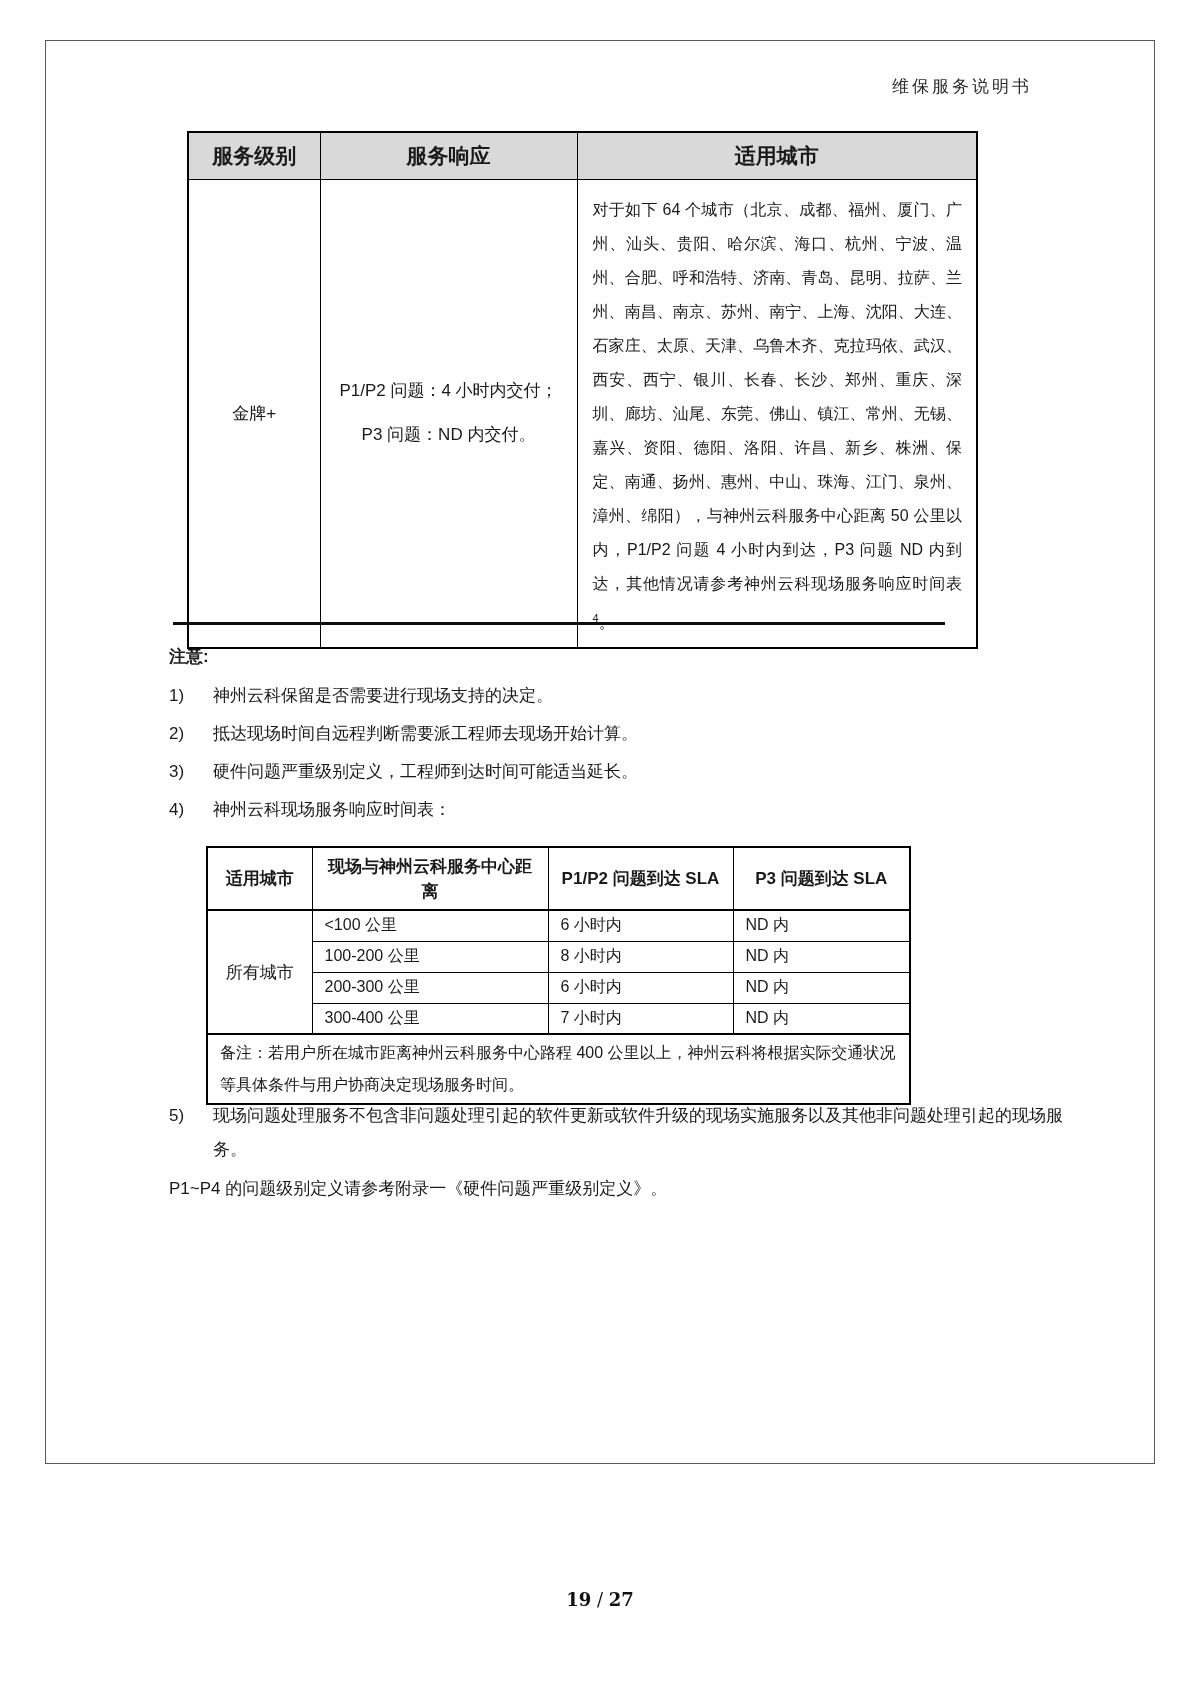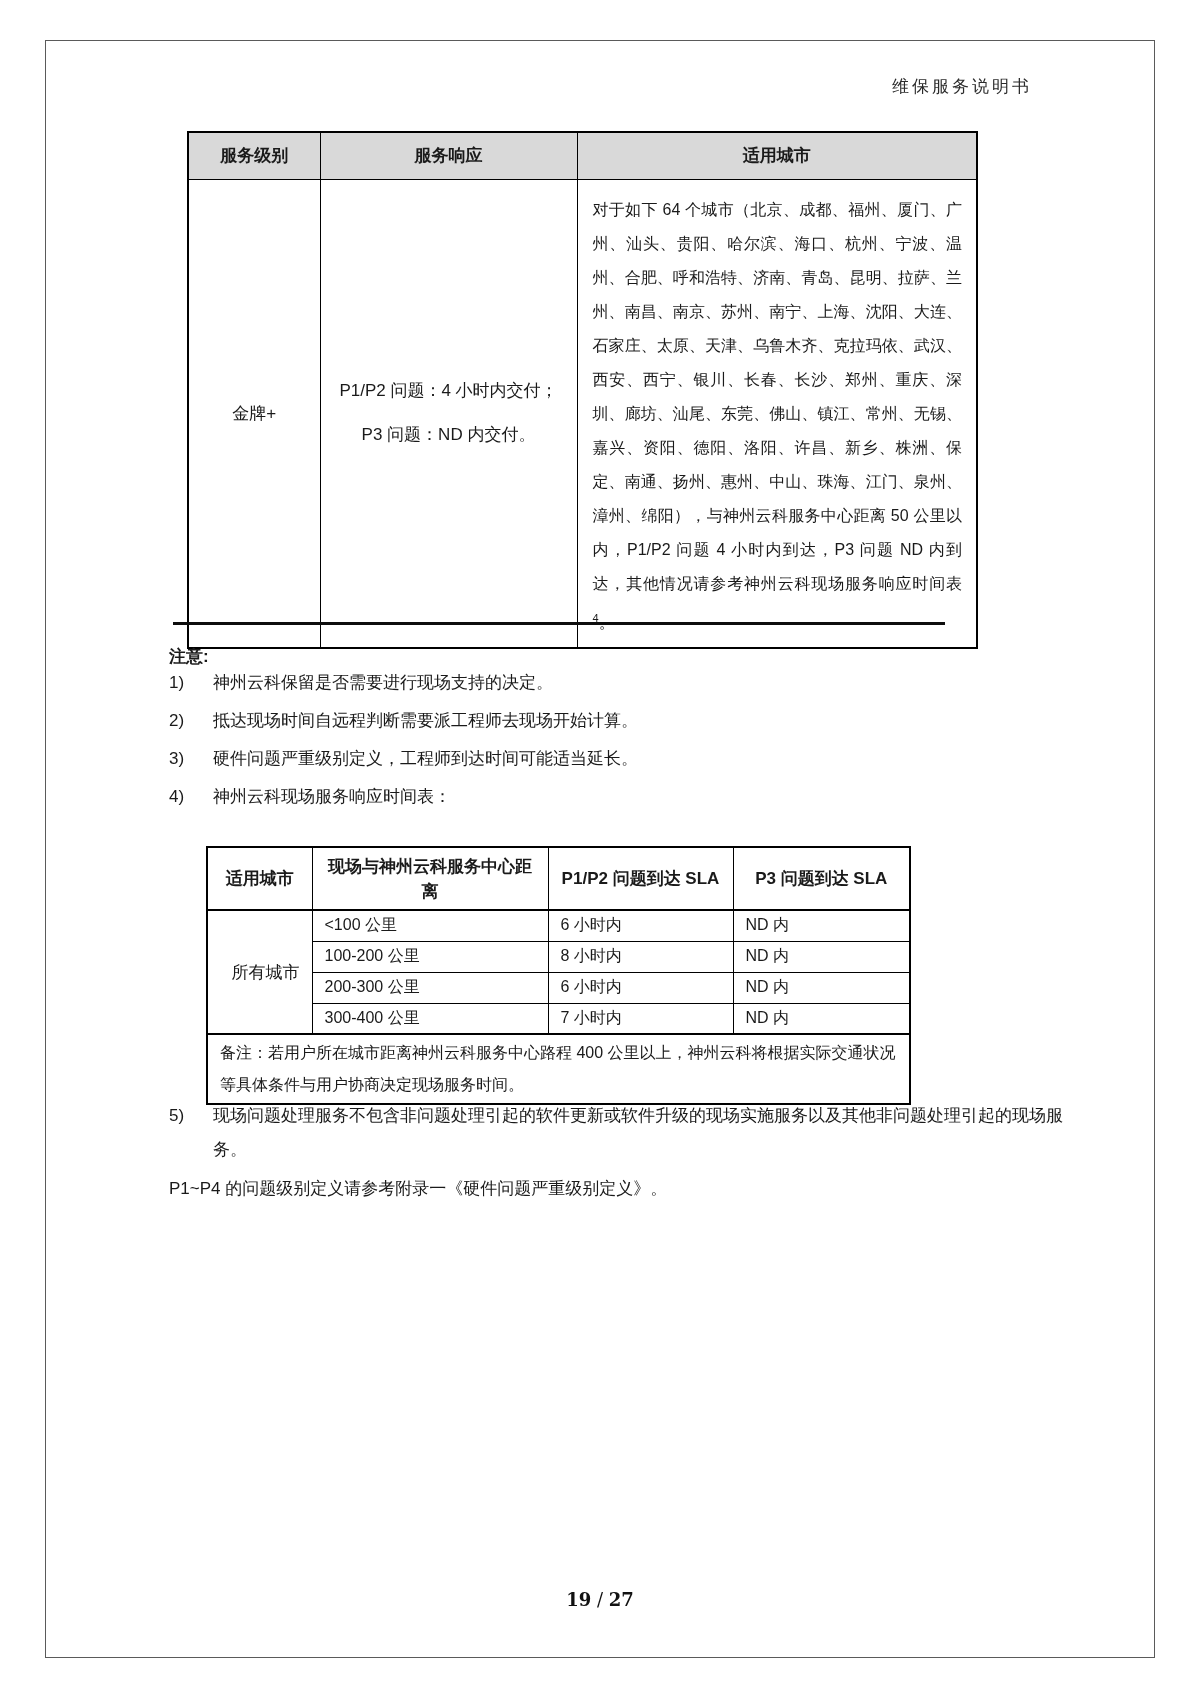--- a/index.html
+++ b/index.html
@@ -1,61 +1,61 @@
 <!DOCTYPE html>
 <html><head>
 <meta charset="utf-8">
 <style>
   * { margin:0; padding:0; box-sizing:border-box; }
   html,body { width:1200px; height:1698px; background:#ffffff; }
   body { font-family:"Liberation Sans","DejaVu Sans",sans-serif; color:#1a1a1a; position:relative; }
 
-  .frame { position:absolute; left:45px; top:40px; width:1110px; height:1618px;
+  .frame { position:absolute; left:45px; top:40px; width:1110px; height:1424px;
            border:1px solid #5a5a5a; background:#fff; }
 
   .doc-title { position:absolute; top:34px; left:846px;
                font-family:"DejaVu Serif","Liberation Serif",serif;
                font-size:17px; letter-spacing:3px; color:#2b2b2b; }
 
   
   .svc-table { position:absolute; top:90px; left:141px; width:789px;
                border-collapse:collapse; table-layout:fixed; }
   .svc-table th, .svc-table td { border:1px solid #000; }
   .svc-table { border:2px solid #000; }
-  .svc-table th { background:#d9d9d9; font-size:17px; font-weight:bold;
+  .svc-table th { background:#d9d9d9; font-size:21px; font-weight:bold;
                   height:47px; text-align:center; vertical-align:middle; }
   .col-level { width:132px; } .col-resp { width:257px; } .col-cities { width:400px; }
   .svc-body-row { height:423px; }
   .cell-level { text-align:center; vertical-align:middle; font-size:17px; }
   .cell-resp  { text-align:center; vertical-align:middle; font-size:17px;
                 line-height:38px; padding:12px 14px; }
   .resp-p3 { margin-top:6px; }
   .cell-cities { vertical-align:top; font-size:16px; line-height:34px;
                  text-align:justify; padding:13px 14px 7px 15px; }
   .cell-cities sup { font-size:11px; }
 
   .rule { position:absolute; top:581px; left:127px; width:772px; height:3px; background:#0d0d0d; }
 
   
   .notes { position:absolute; top:603px; left:123px; width:880px; font-size:17px; }
-  .notes-title { font-weight:bold; line-height:26px; }
+  .notes-title { font-weight:bold; line-height:26px; margin-bottom:13px; }
   .note-item { display:flex; line-height:26px; margin-bottom:12px; }
   .note-num { flex:0 0 44px; }
   .note-text { flex:1; }
 
   
   .rt-table { position:absolute; top:805px; left:160px; width:703px;
               border-collapse:collapse; table-layout:fixed; font-size:16px; }
   .rt-table th, .rt-table td { border:1px solid #000; }
   .rt-table { border:2px solid #000; }
   .rt-table th { font-weight:bold; height:63px; text-align:center;
                  vertical-align:middle; line-height:25px; padding:0 8px;
                  border-bottom:2px solid #000; background:#fff; font-size:17px; }
   .rt-table td { height:31px; vertical-align:middle; padding:0 12px; }
-  .rt-scope { text-align:right; font-size:17px; padding:0 4px; }
+  .rt-scope { text-align:center; font-size:17px; padding:0 4px; }
   .rt-note-row td { border-top:2px solid #000; height:68px; line-height:32px;
                     padding:2px 12px; text-align:left; }
 
   
   .tail { position:absolute; top:1058px; left:123px; width:900px; font-size:17px; }
   .tail .note-item { line-height:34px; margin-bottom:0; }
   .closing { line-height:34px; margin-top:5px; }
 
   .footer { position:absolute; top:1548px; left:0; width:100%; text-align:center;
             font-family:"DejaVu Serif","Liberation Serif",serif; font-size:18px; color:#111; }

